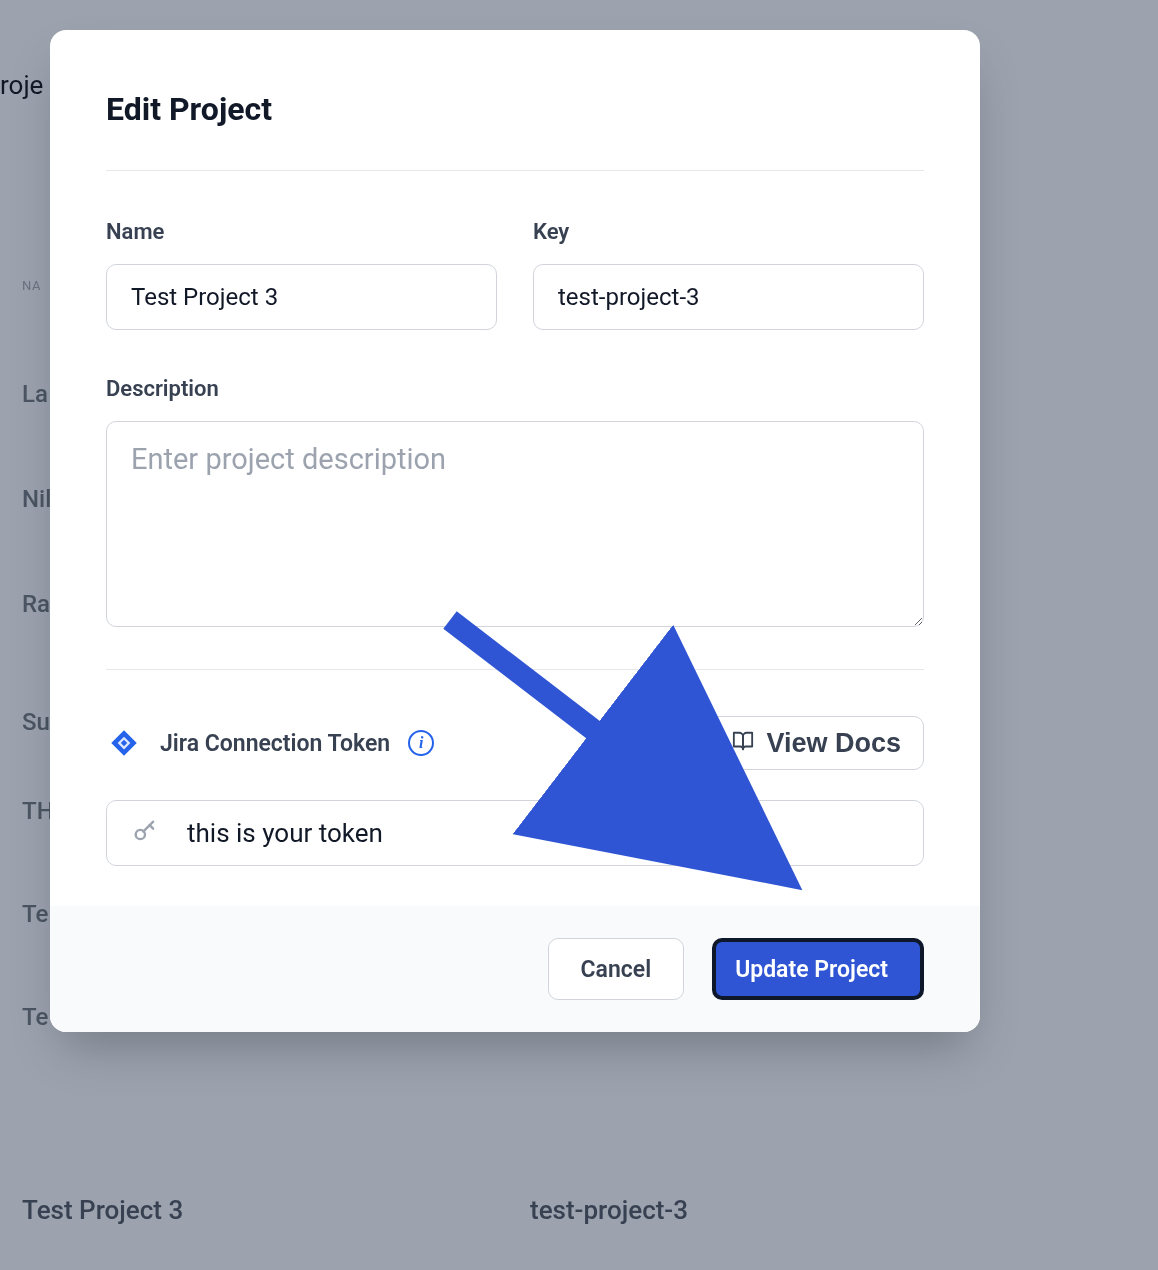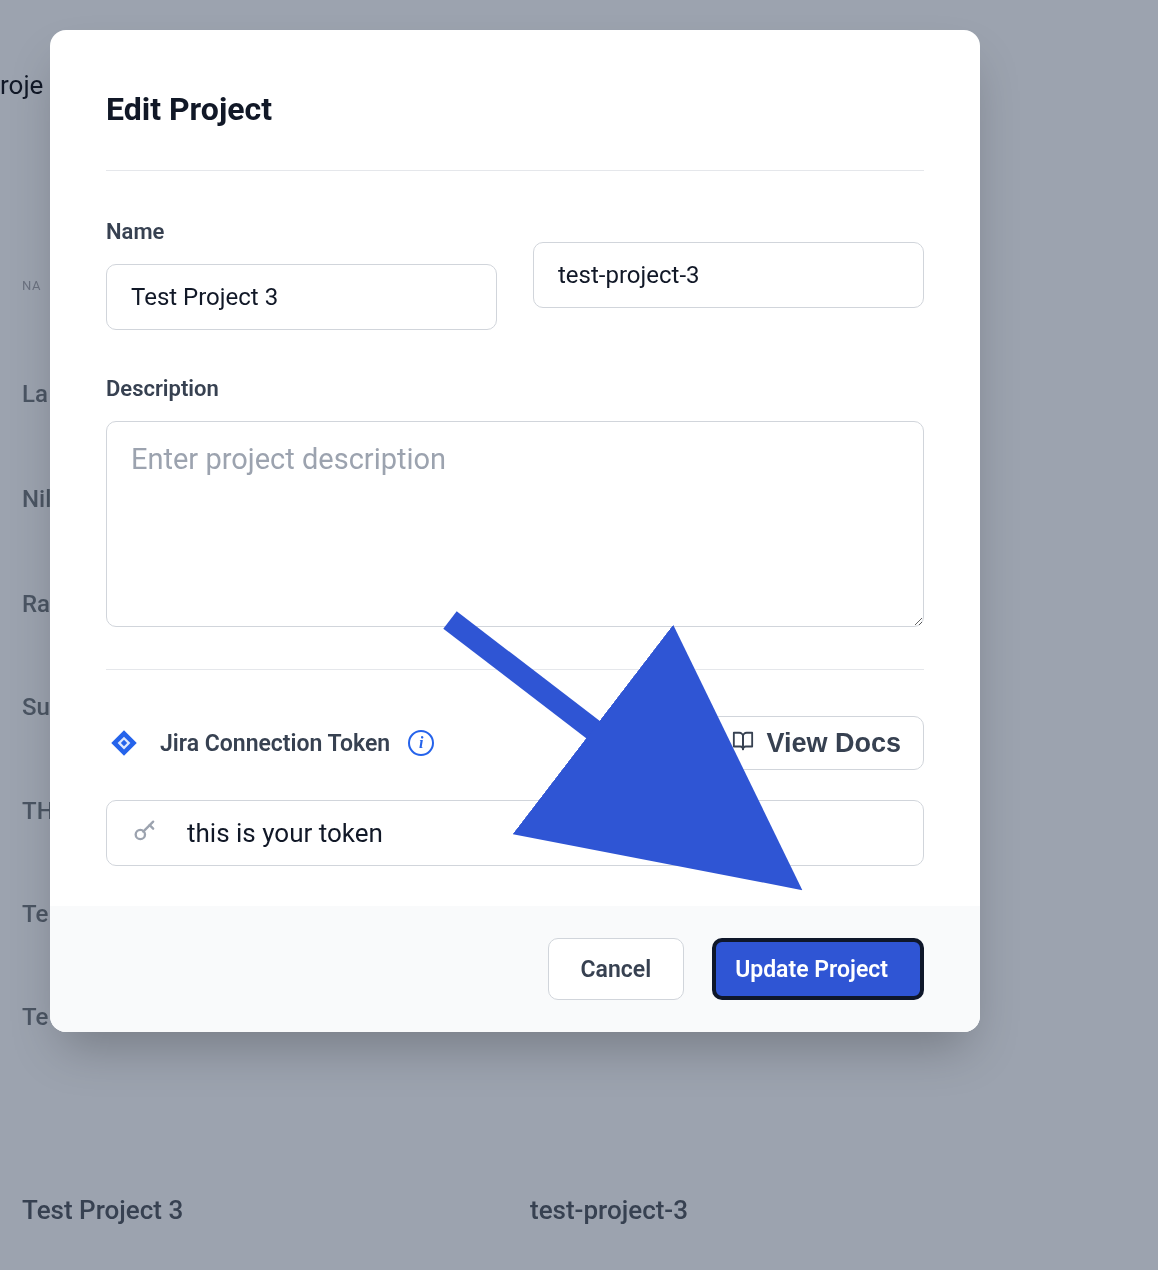--- a/index.html
+++ b/index.html
@@ -30,21 +30,21 @@
     position: absolute;
     left: 22px;
     color: #4b5563;
     font-size: 24px;
     font-weight: 500;
   }
   .bg-row.header { top: 278px; font-size: 13px; letter-spacing: 0.5px; color: #6b7280; font-weight:400;}
   .bg-row.r1 { top: 380px; }
   .bg-row.r2 { top: 485px; }
   .bg-row.r3 { top: 590px; }
-  .bg-row.r4 { top: 693px; text-align: right; }
+  .bg-row.r4 { top: 708px; text-align: right; }
   .bg-row.r5 { top: 797px; }
   .bg-row.r6 { top: 900px; }
   .bg-row.r7 { top: 1003px; }
   .bottom-row {
     position: absolute;
     bottom: 0; left: 0; right: 0;
     height: 120px;
     display: flex;
     align-items: center;
     padding: 0 22px;
@@ -253,20 +253,21 @@
   <div class="modal-body">
     <h1 class="modal-title">Edit Project</h1>
     <hr class="divider">
 
     <div class="form-row">
       <div class="form-group">
         <label class="form-label">Name</label>
         <input class="text-input" type="text" value="Test Project 3" style="">
       </div>
       <div class="form-group">
+        <label class="form-label">Key</label>
         <input class="text-input" type="text" value="test-project-3" style="">
       </div>
     </div>
 
     <div class="form-group">
       <label class="form-label">Description</label>
       <textarea class="textarea" placeholder="Enter project description" style=""></textarea>
     </div>
 
     <hr class="section-divider">

